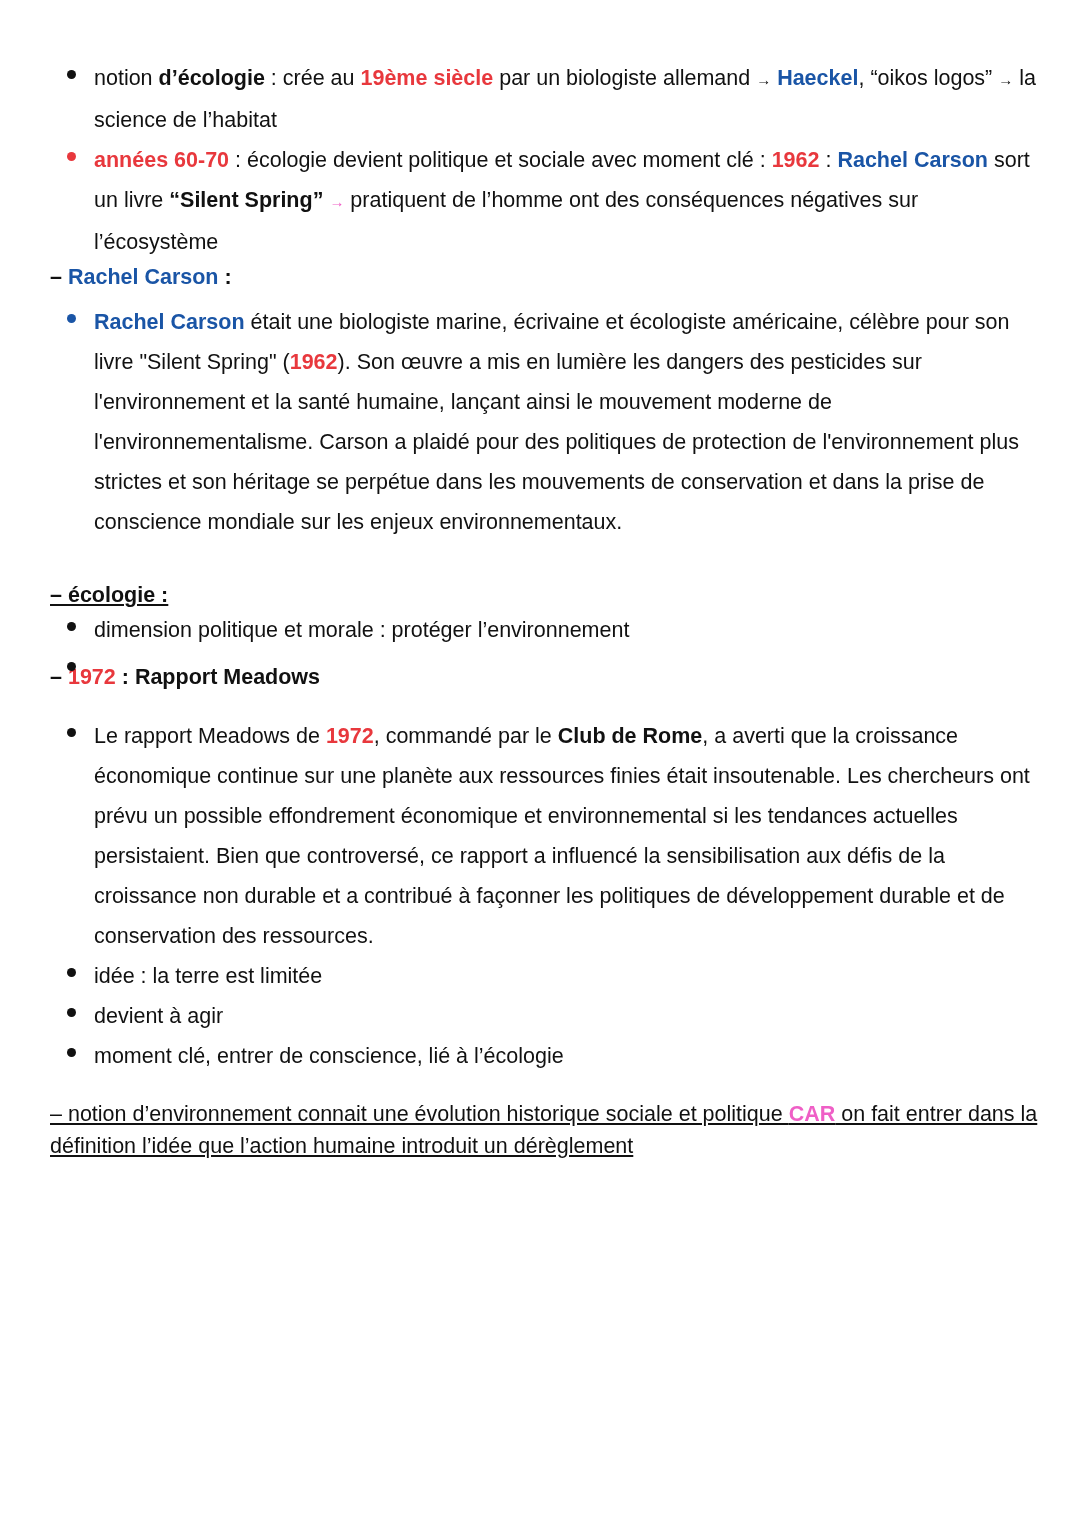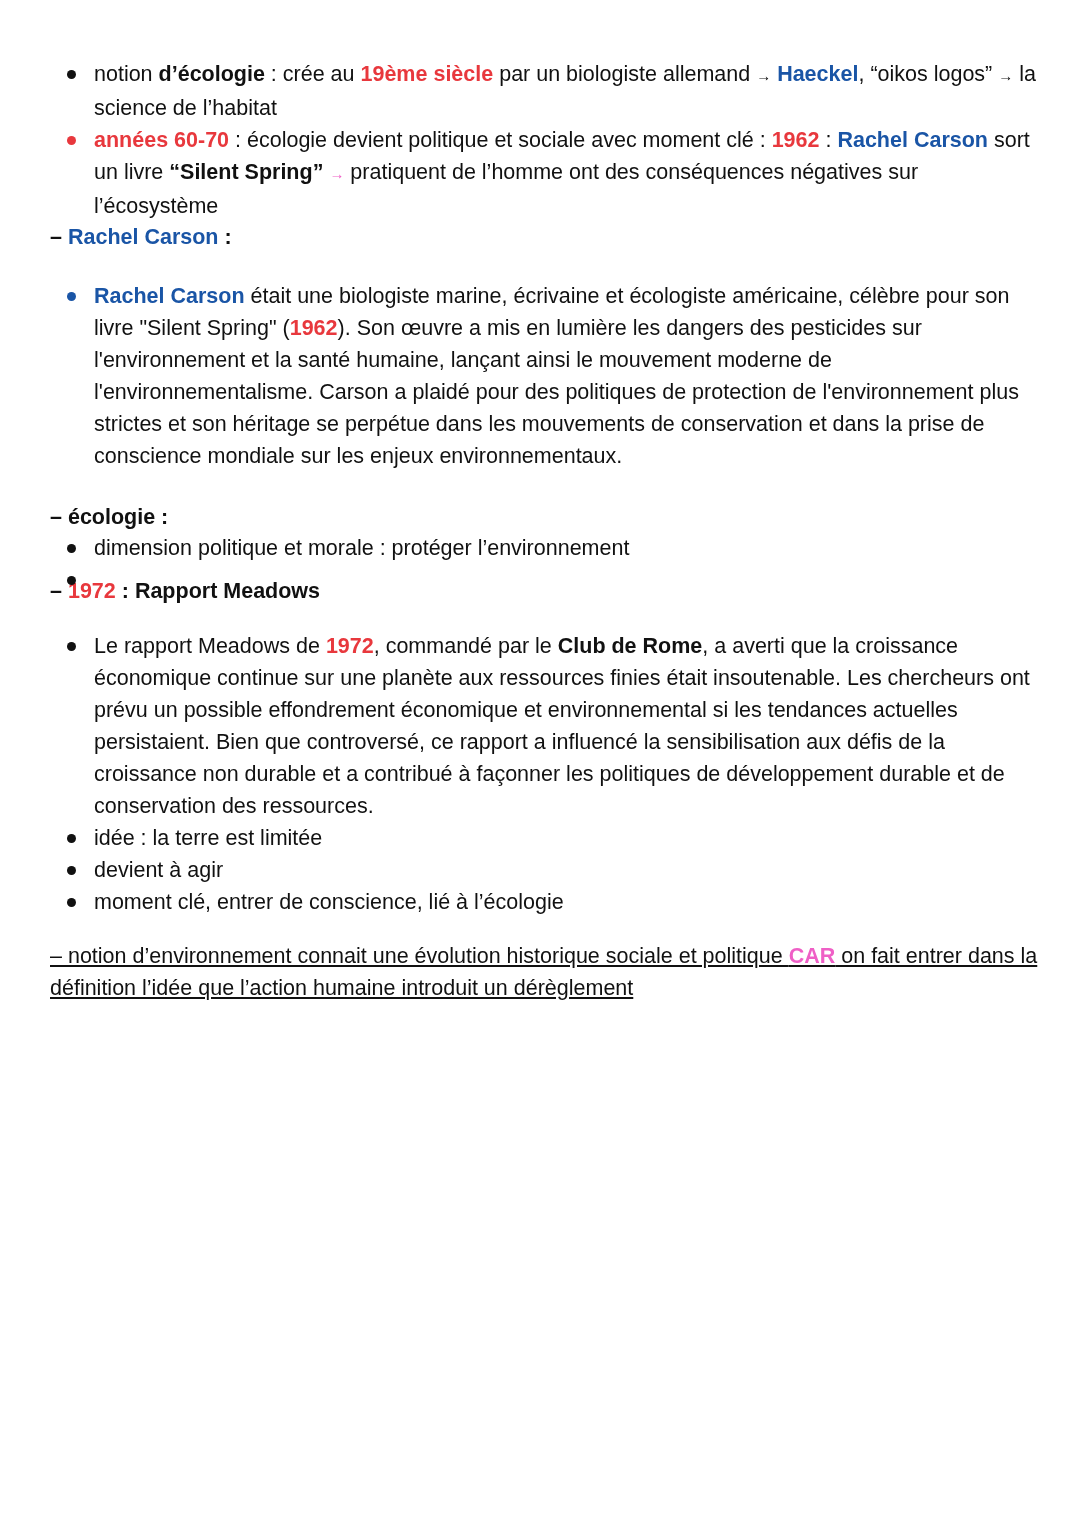--- a/index.html
+++ b/index.html
@@ -3,21 +3,21 @@
   <meta charset="utf-8">
   <style>
     html, body { margin: 0; padding: 0; background: #ffffff; }
     body {
       width: 1080px; height: 1526px; position: relative; overflow: hidden;
       font-family: "Liberation Sans", "DejaVu Sans", sans-serif;
       color: #111111; font-size: 21.5px;
     }
     .page { position: absolute; left: 50px; top: 58px; width: 990px; }
     ul.blist { list-style: none; margin: 0; padding: 0 0 0 44px; }
-    ul.blist li { position: relative; line-height: 32px; }
+    ul.blist li { position: relative; line-height: 40px; }
     ul.blist li .dot {
       position: absolute; left: -27px; top: 12px; width: 9px; height: 9px;
       border-radius: 50%; background: #111111;
     }
     ul.blist li .dot.red { background: #e8383d; }
     ul.blist li .dot.blue { background: #1a55a6; }
     .heading { line-height: 30px; font-weight: bold; }
     .para { line-height: 32px; text-decoration: underline; }
     .b { font-weight: bold; }
     .red { color: #e8383d; }
@@ -41,28 +41,28 @@
     <li>
       <span class="dot red"></span>
       <span class="redb">années 60-70</span><span> : écologie devient politique et sociale avec moment clé : </span><span class="redb">1962</span><span> : </span><span class="blueb">Rachel Carson</span><span> sort un livre </span><span class="b">“Silent Spring”</span><span> </span><span class="arrow pink">→</span><span> pratiquent de l’homme ont des conséquences négatives sur l’écosystème</span>
     </li>
   </ul>
 
   <div class="heading" style="">
     <span>– </span><span class="blue">Rachel Carson</span><span> :</span>
   </div>
 
-  <ul class="blist" style="margin-top:28px;">
+  <ul class="blist" style="margin-top:10px;">
     <li>
       <span class="dot blue"></span>
       <span class="blueb">Rachel Carson</span><span> était une biologiste marine, écrivaine et écologiste américaine, célèbre pour son livre "Silent Spring" (</span><span class="redb">1962</span><span>). Son œuvre a mis en lumière les dangers des pesticides sur l'environnement et la santé humaine, lançant ainsi le mouvement moderne de l'environnementalisme. Carson a plaidé pour des politiques de protection de l'environnement plus strictes et son héritage se perpétue dans les mouvements de conservation et dans la prise de conscience mondiale sur les enjeux environnementaux.</span>
     </li>
   </ul>
 
-  <div class="heading" style="margin-top:30px;">– écologie :</div>
+  <div class="heading" style="margin-top:38px;text-decoration:underline;">– écologie :</div>
 
   <ul class="blist" style="">
     <li>
       <span class="dot"></span>
       <span>dimension politique et morale : protéger l’environnement</span>
     </li>
     <li>
       <span class="dot"></span>
     </li>
   </ul>

